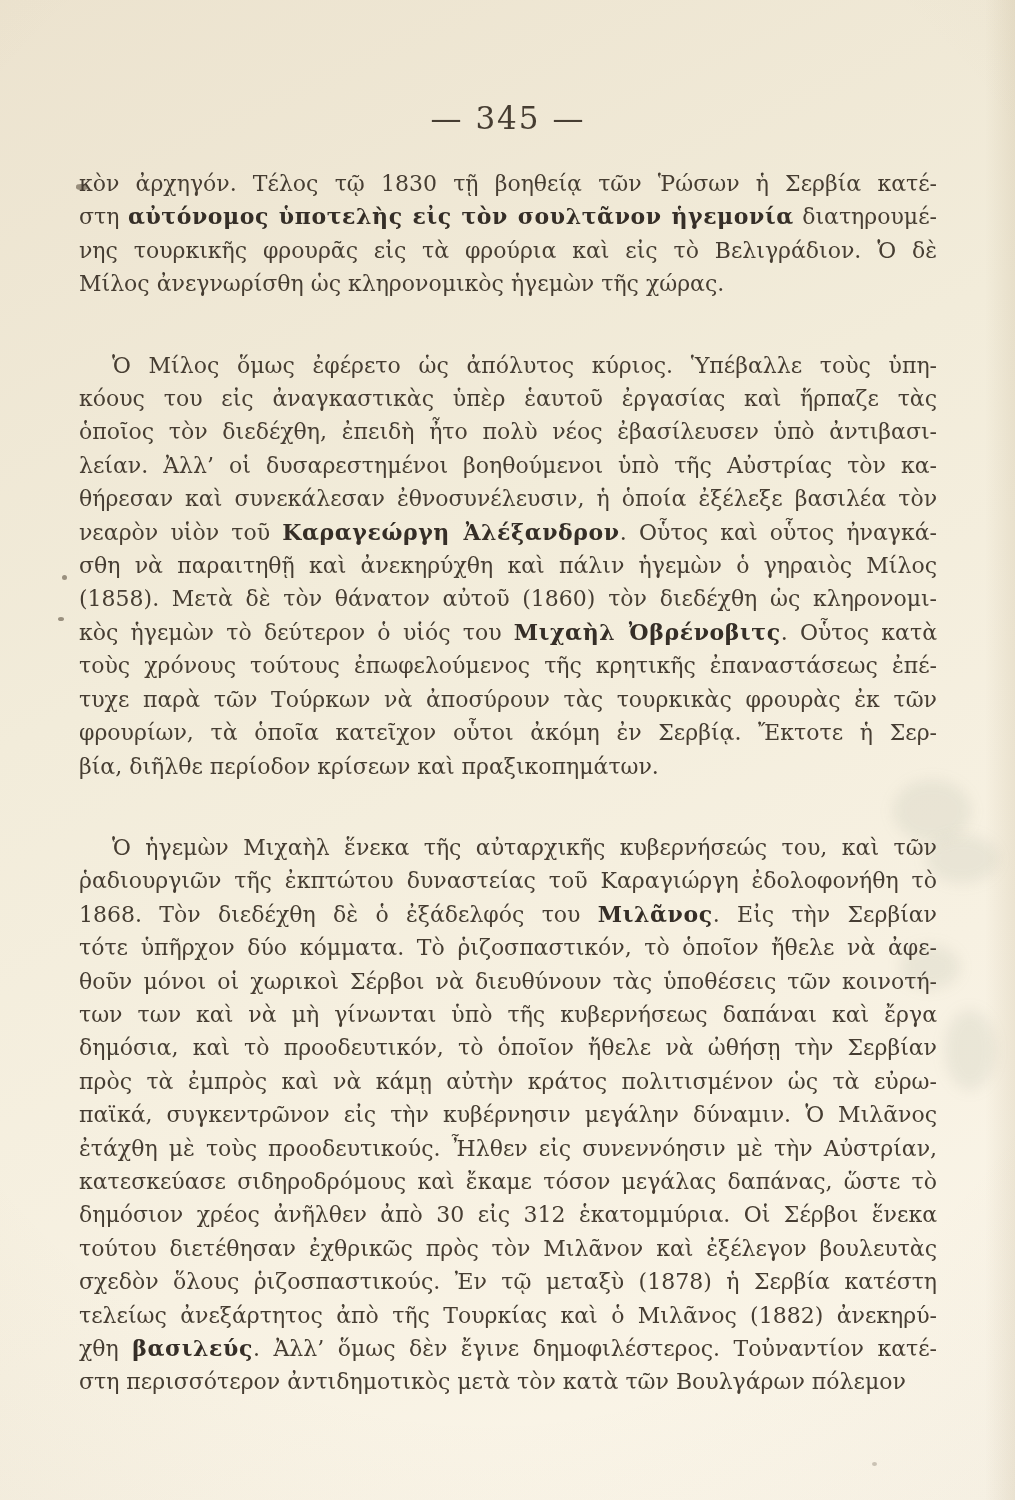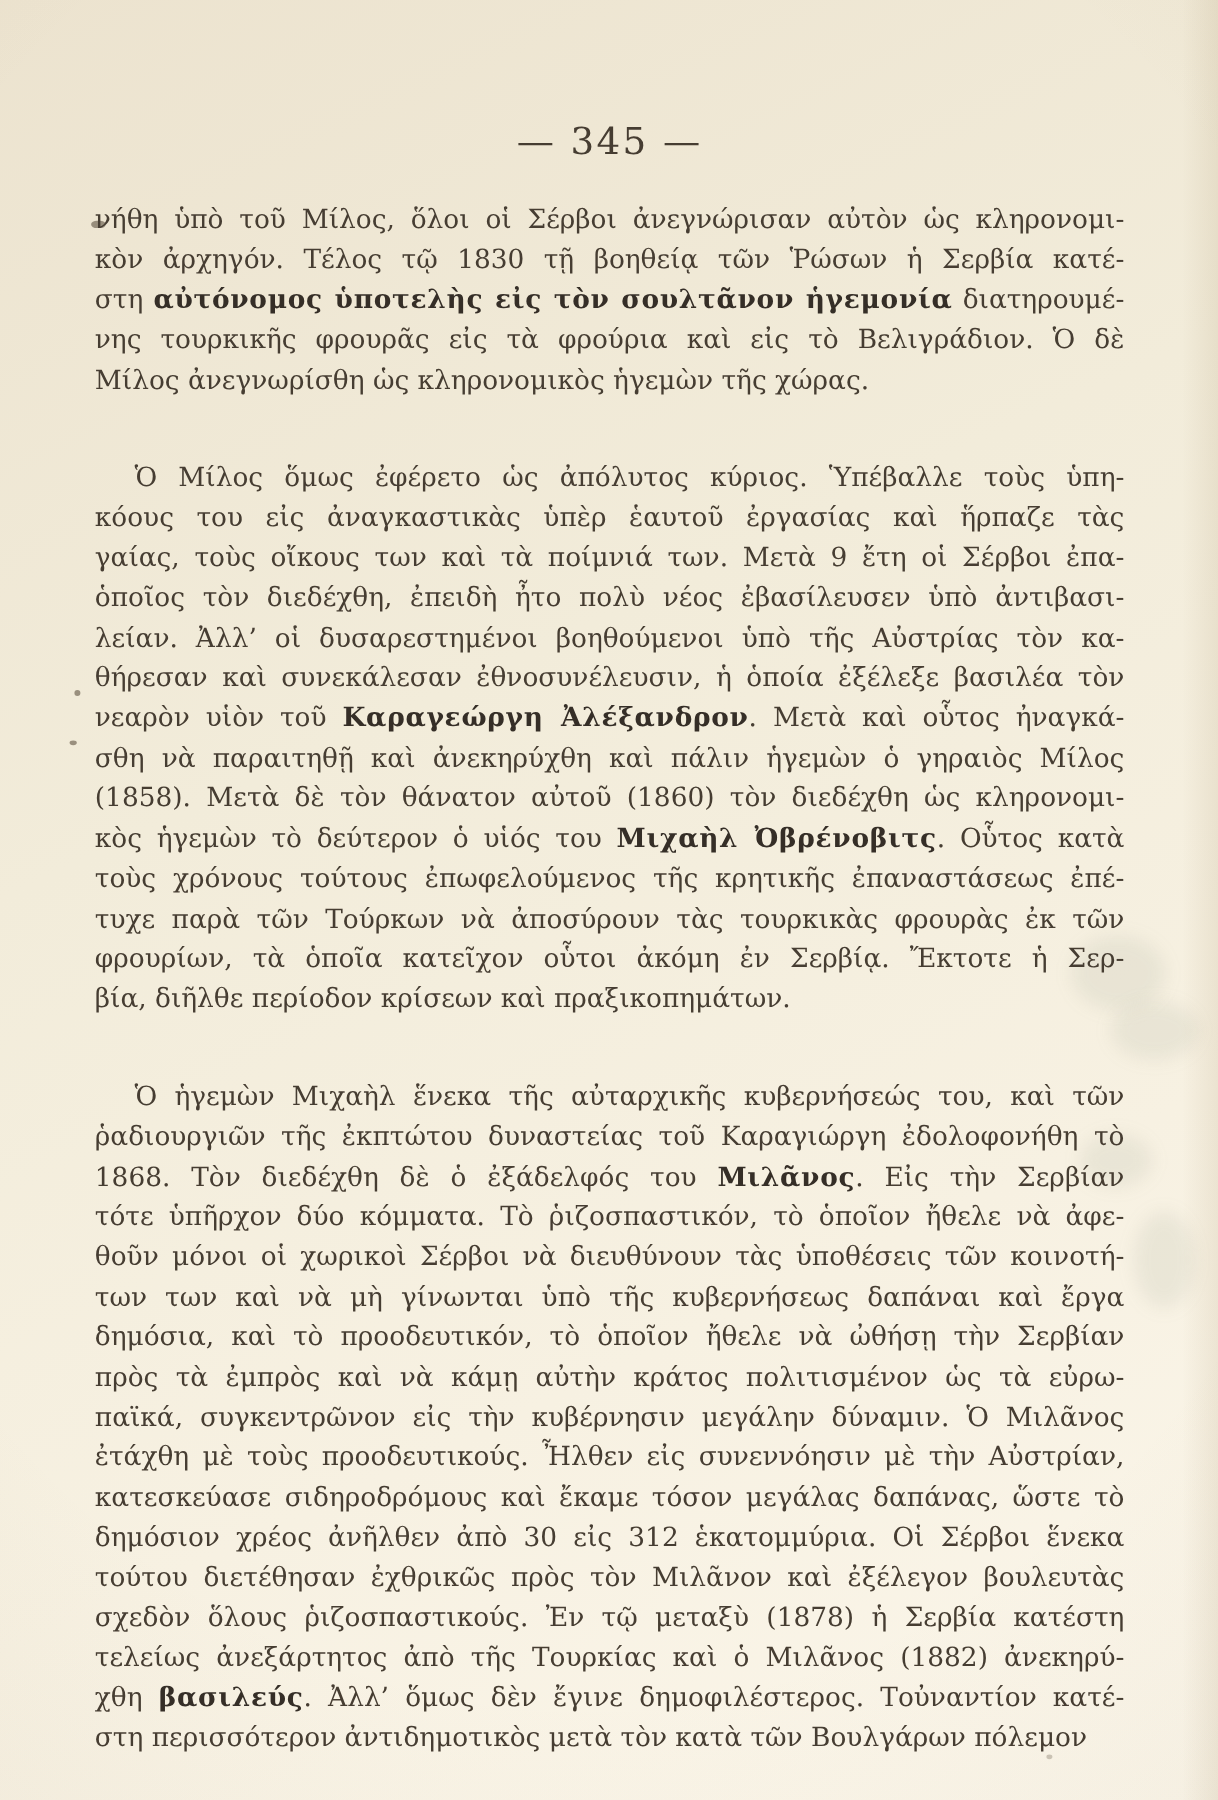--- a/index.html
+++ b/index.html
@@ -75,34 +75,32 @@
 
 <div class="smudge speck" style="left:76px;top:184px;width:12px;height:6px;border-radius:40%;"></div>
 <div class="smudge speck" style="left:62px;top:575px;width:5px;height:5px;"></div>
 <div class="smudge speck" style="left:58px;top:617px;width:6px;height:4px;"></div>
 <div class="smudge speck" style="left:872px;top:1462px;width:5px;height:4px;opacity:0.5;"></div>
 
 <div class="page-number">— 345 —</div>
 
 <div class="text-block">
     <div class="para">
-      <div class="line just"><span class="seg">νήθη ὑπὸ τοῦ Μίλος, ὅλοι οἱ Σέρβοι ἀνεγνώρισαν αὐτὸν ὡς κληρονομι-</span></div>
       <div class="line just"><span class="seg">κὸν ἀρχηγόν. Τέλος τῷ 1830 τῇ βοηθείᾳ τῶν Ῥώσων ἡ Σερβία κατέ-</span></div>
       <div class="line just"><span class="seg">στη </span><span class="seg b">αὐτόνομος ὑποτελὴς εἰς τὸν σουλτᾶνον ἡγεμονία</span><span class="seg"> διατηρουμέ-</span></div>
       <div class="line just"><span class="seg">νης τουρκικῆς φρουρᾶς εἰς τὰ φρούρια καὶ εἰς τὸ Βελιγράδιον. Ὁ δὲ</span></div>
       <div class="line"><span class="seg">Μίλος ἀνεγνωρίσθη ὡς κληρονομικὸς ἡγεμὼν τῆς χώρας.</span></div>
     </div>
     <div class="para">
       <div class="line just indent"><span class="seg">Ὁ Μίλος ὅμως ἐφέρετο ὡς ἀπόλυτος κύριος. Ὑπέβαλλε τοὺς ὑπη-</span></div>
       <div class="line just"><span class="seg">κόους του εἰς ἀναγκαστικὰς ὑπὲρ ἑαυτοῦ ἐργασίας καὶ ἥρπαζε τὰς</span></div>
-      <div class="line just"><span class="seg">γαίας, τοὺς οἴκους των καὶ τὰ ποίμνιά των. Μετὰ 9 ἔτη οἱ Σέρβοι ἐπα-</span></div>
       <div class="line just"><span class="seg">ὁποῖος τὸν διεδέχθη, ἐπειδὴ ἦτο πολὺ νέος ἐβασίλευσεν ὑπὸ ἀντιβασι-</span></div>
       <div class="line just"><span class="seg">λείαν. Ἀλλ’ οἱ δυσαρεστημένοι βοηθούμενοι ὑπὸ τῆς Αὐστρίας τὸν κα-</span></div>
       <div class="line just"><span class="seg">θήρεσαν καὶ συνεκάλεσαν ἐθνοσυνέλευσιν, ἡ ὁποία ἐξέλεξε βασιλέα τὸν</span></div>
-      <div class="line just"><span class="seg">νεαρὸν υἱὸν τοῦ </span><span class="seg b">Καραγεώργη Ἀλέξανδρον</span><span class="seg">. Μετὰ καὶ οὗτος ἠναγκά-</span></div>
+      <div class="line just"><span class="seg">νεαρὸν υἱὸν τοῦ </span><span class="seg b">Καραγεώργη Ἀλέξανδρον</span><span class="seg">. Οὗτος καὶ οὗτος ἠναγκά-</span></div>
       <div class="line just"><span class="seg">σθη νὰ παραιτηθῇ καὶ ἀνεκηρύχθη καὶ πάλιν ἡγεμὼν ὁ γηραιὸς Μίλος</span></div>
       <div class="line just"><span class="seg">(1858). Μετὰ δὲ τὸν θάνατον αὐτοῦ (1860) τὸν διεδέχθη ὡς κληρονομι-</span></div>
       <div class="line just"><span class="seg">κὸς ἡγεμὼν τὸ δεύτερον ὁ υἱός του </span><span class="seg b">Μιχαὴλ Ὀβρένοβιτς</span><span class="seg">. Οὗτος κατὰ</span></div>
       <div class="line just"><span class="seg">τοὺς χρόνους τούτους ἐπωφελούμενος τῆς κρητικῆς ἐπαναστάσεως ἐπέ-</span></div>
       <div class="line just"><span class="seg">τυχε παρὰ τῶν Τούρκων νὰ ἀποσύρουν τὰς τουρκικὰς φρουρὰς ἐκ τῶν</span></div>
       <div class="line just"><span class="seg">φρουρίων, τὰ ὁποῖα κατεῖχον οὗτοι ἀκόμη ἐν Σερβίᾳ. Ἔκτοτε ἡ Σερ-</span></div>
       <div class="line"><span class="seg">βία, διῆλθε περίοδον κρίσεων καὶ πραξικοπημάτων.</span></div>
     </div>
     <div class="para">
       <div class="line just indent"><span class="seg">Ὁ ἡγεμὼν Μιχαὴλ ἕνεκα τῆς αὐταρχικῆς κυβερνήσεώς του, καὶ τῶν</span></div>

